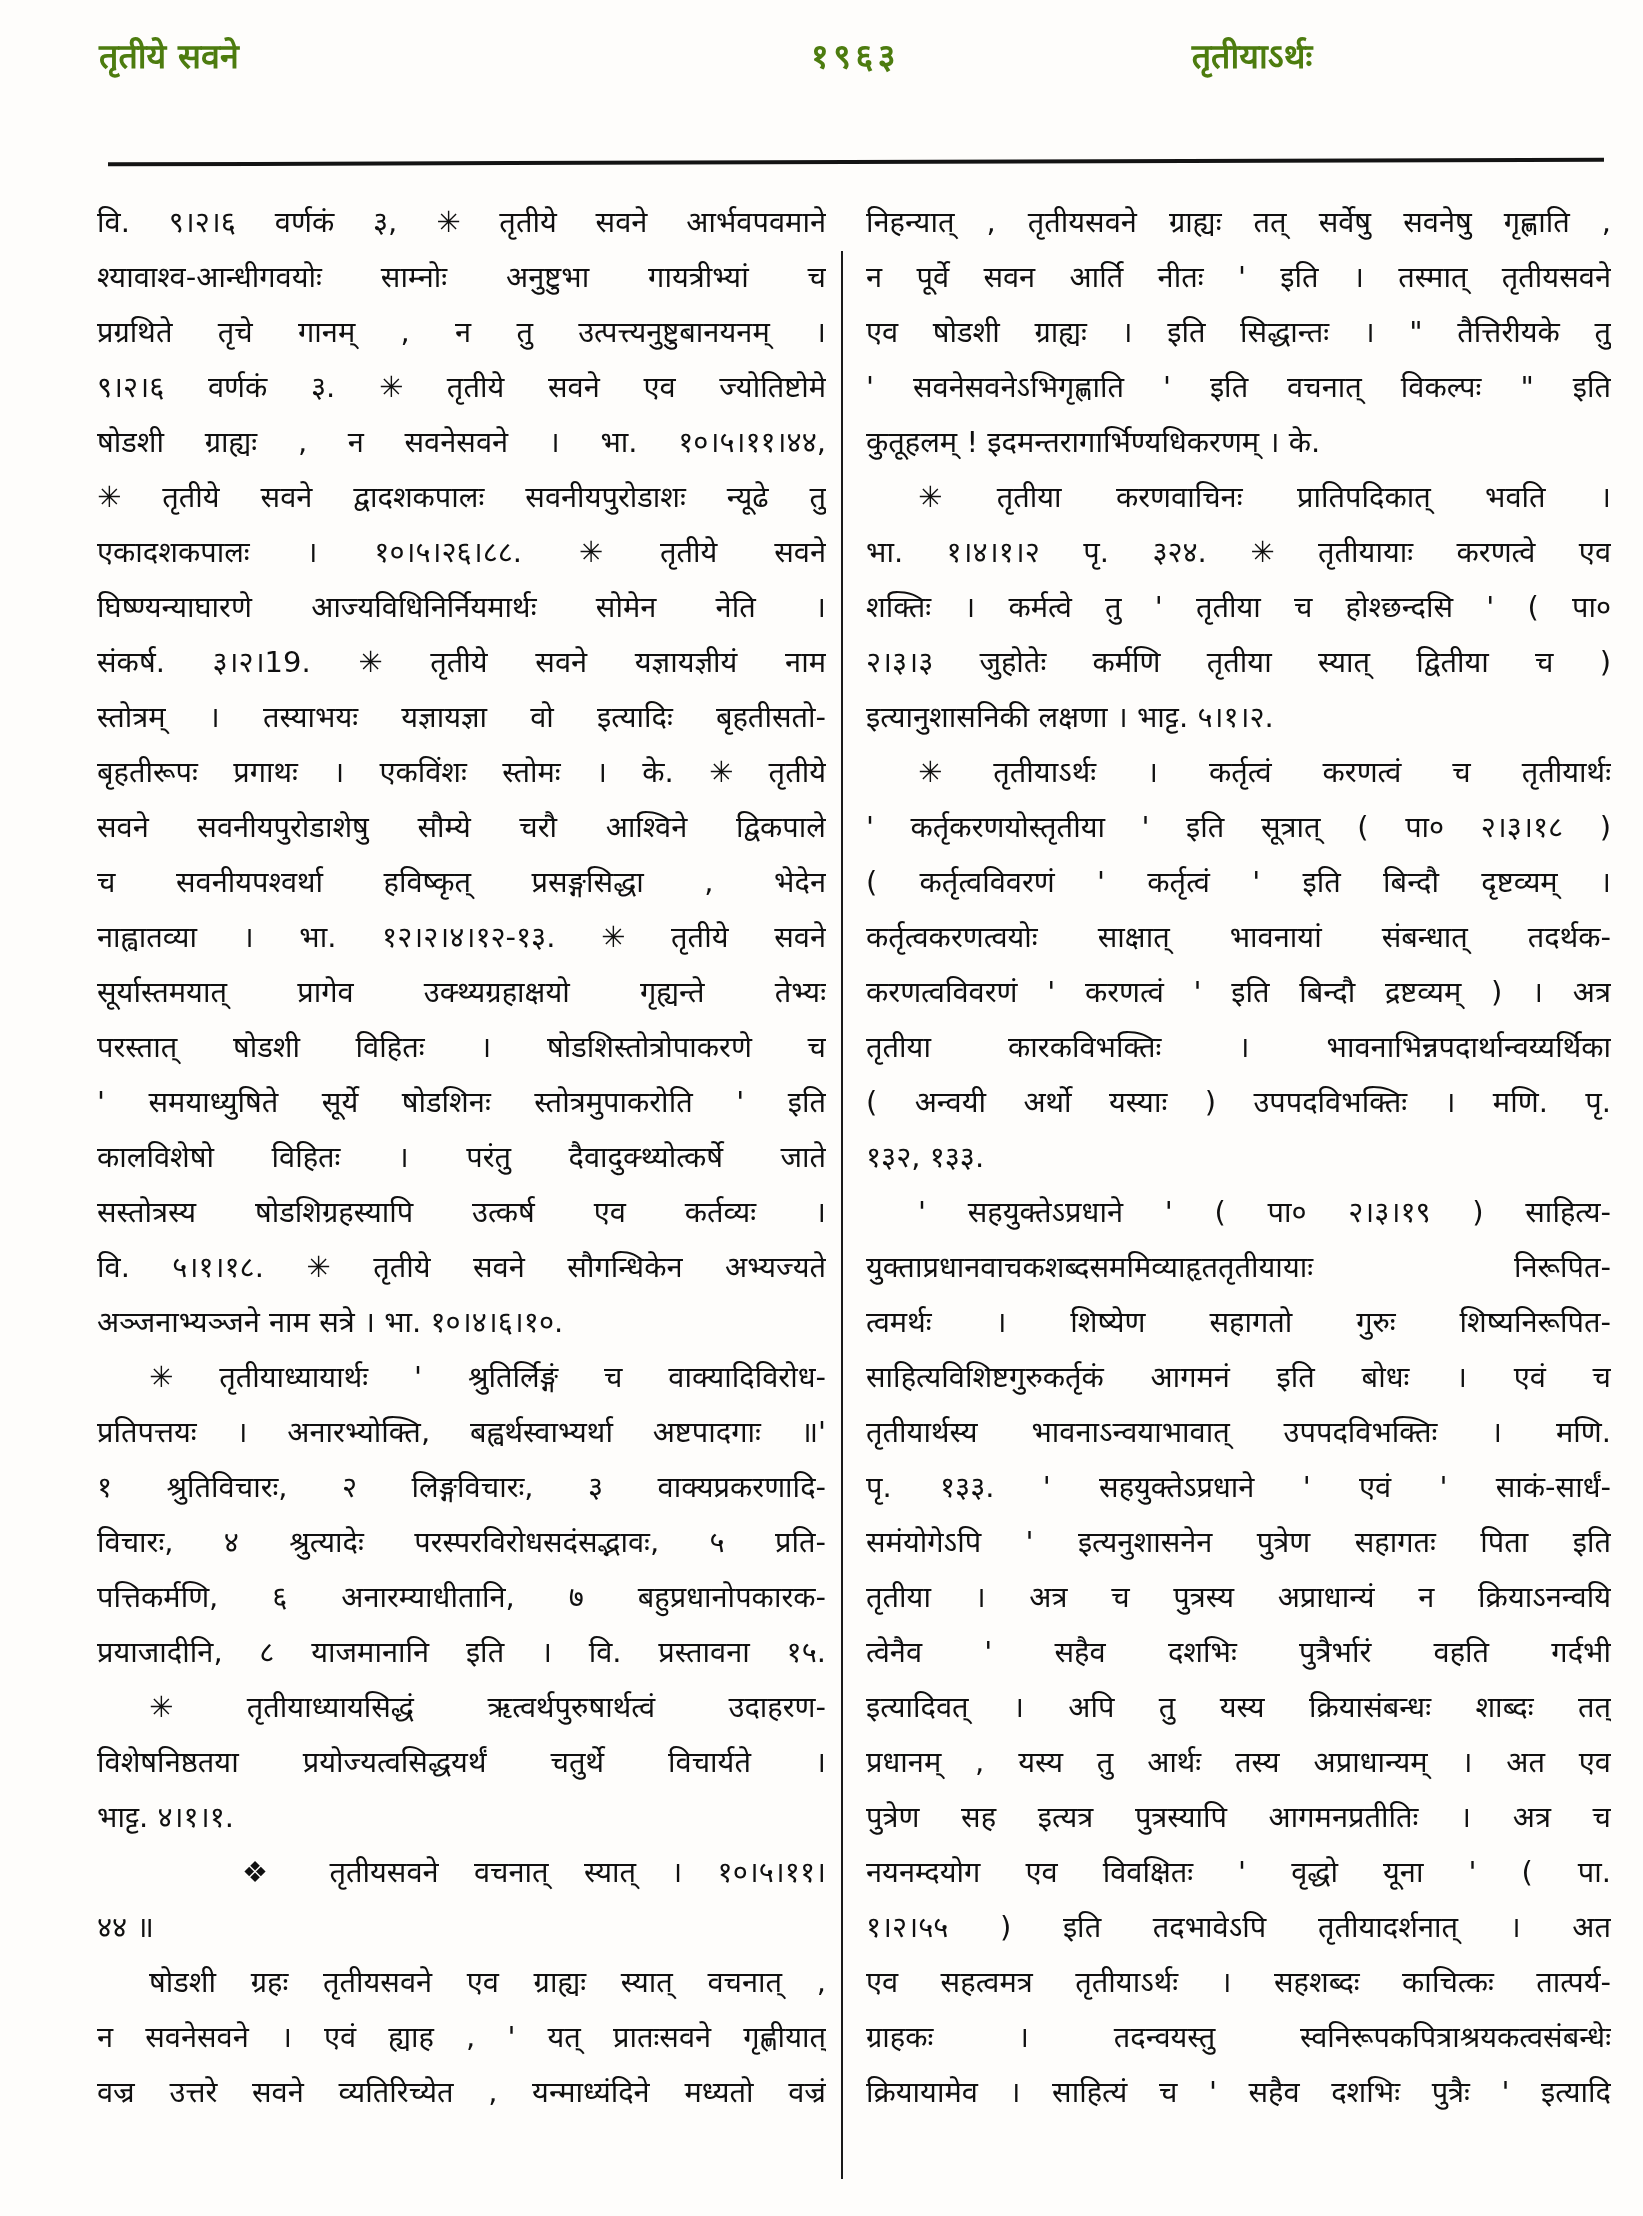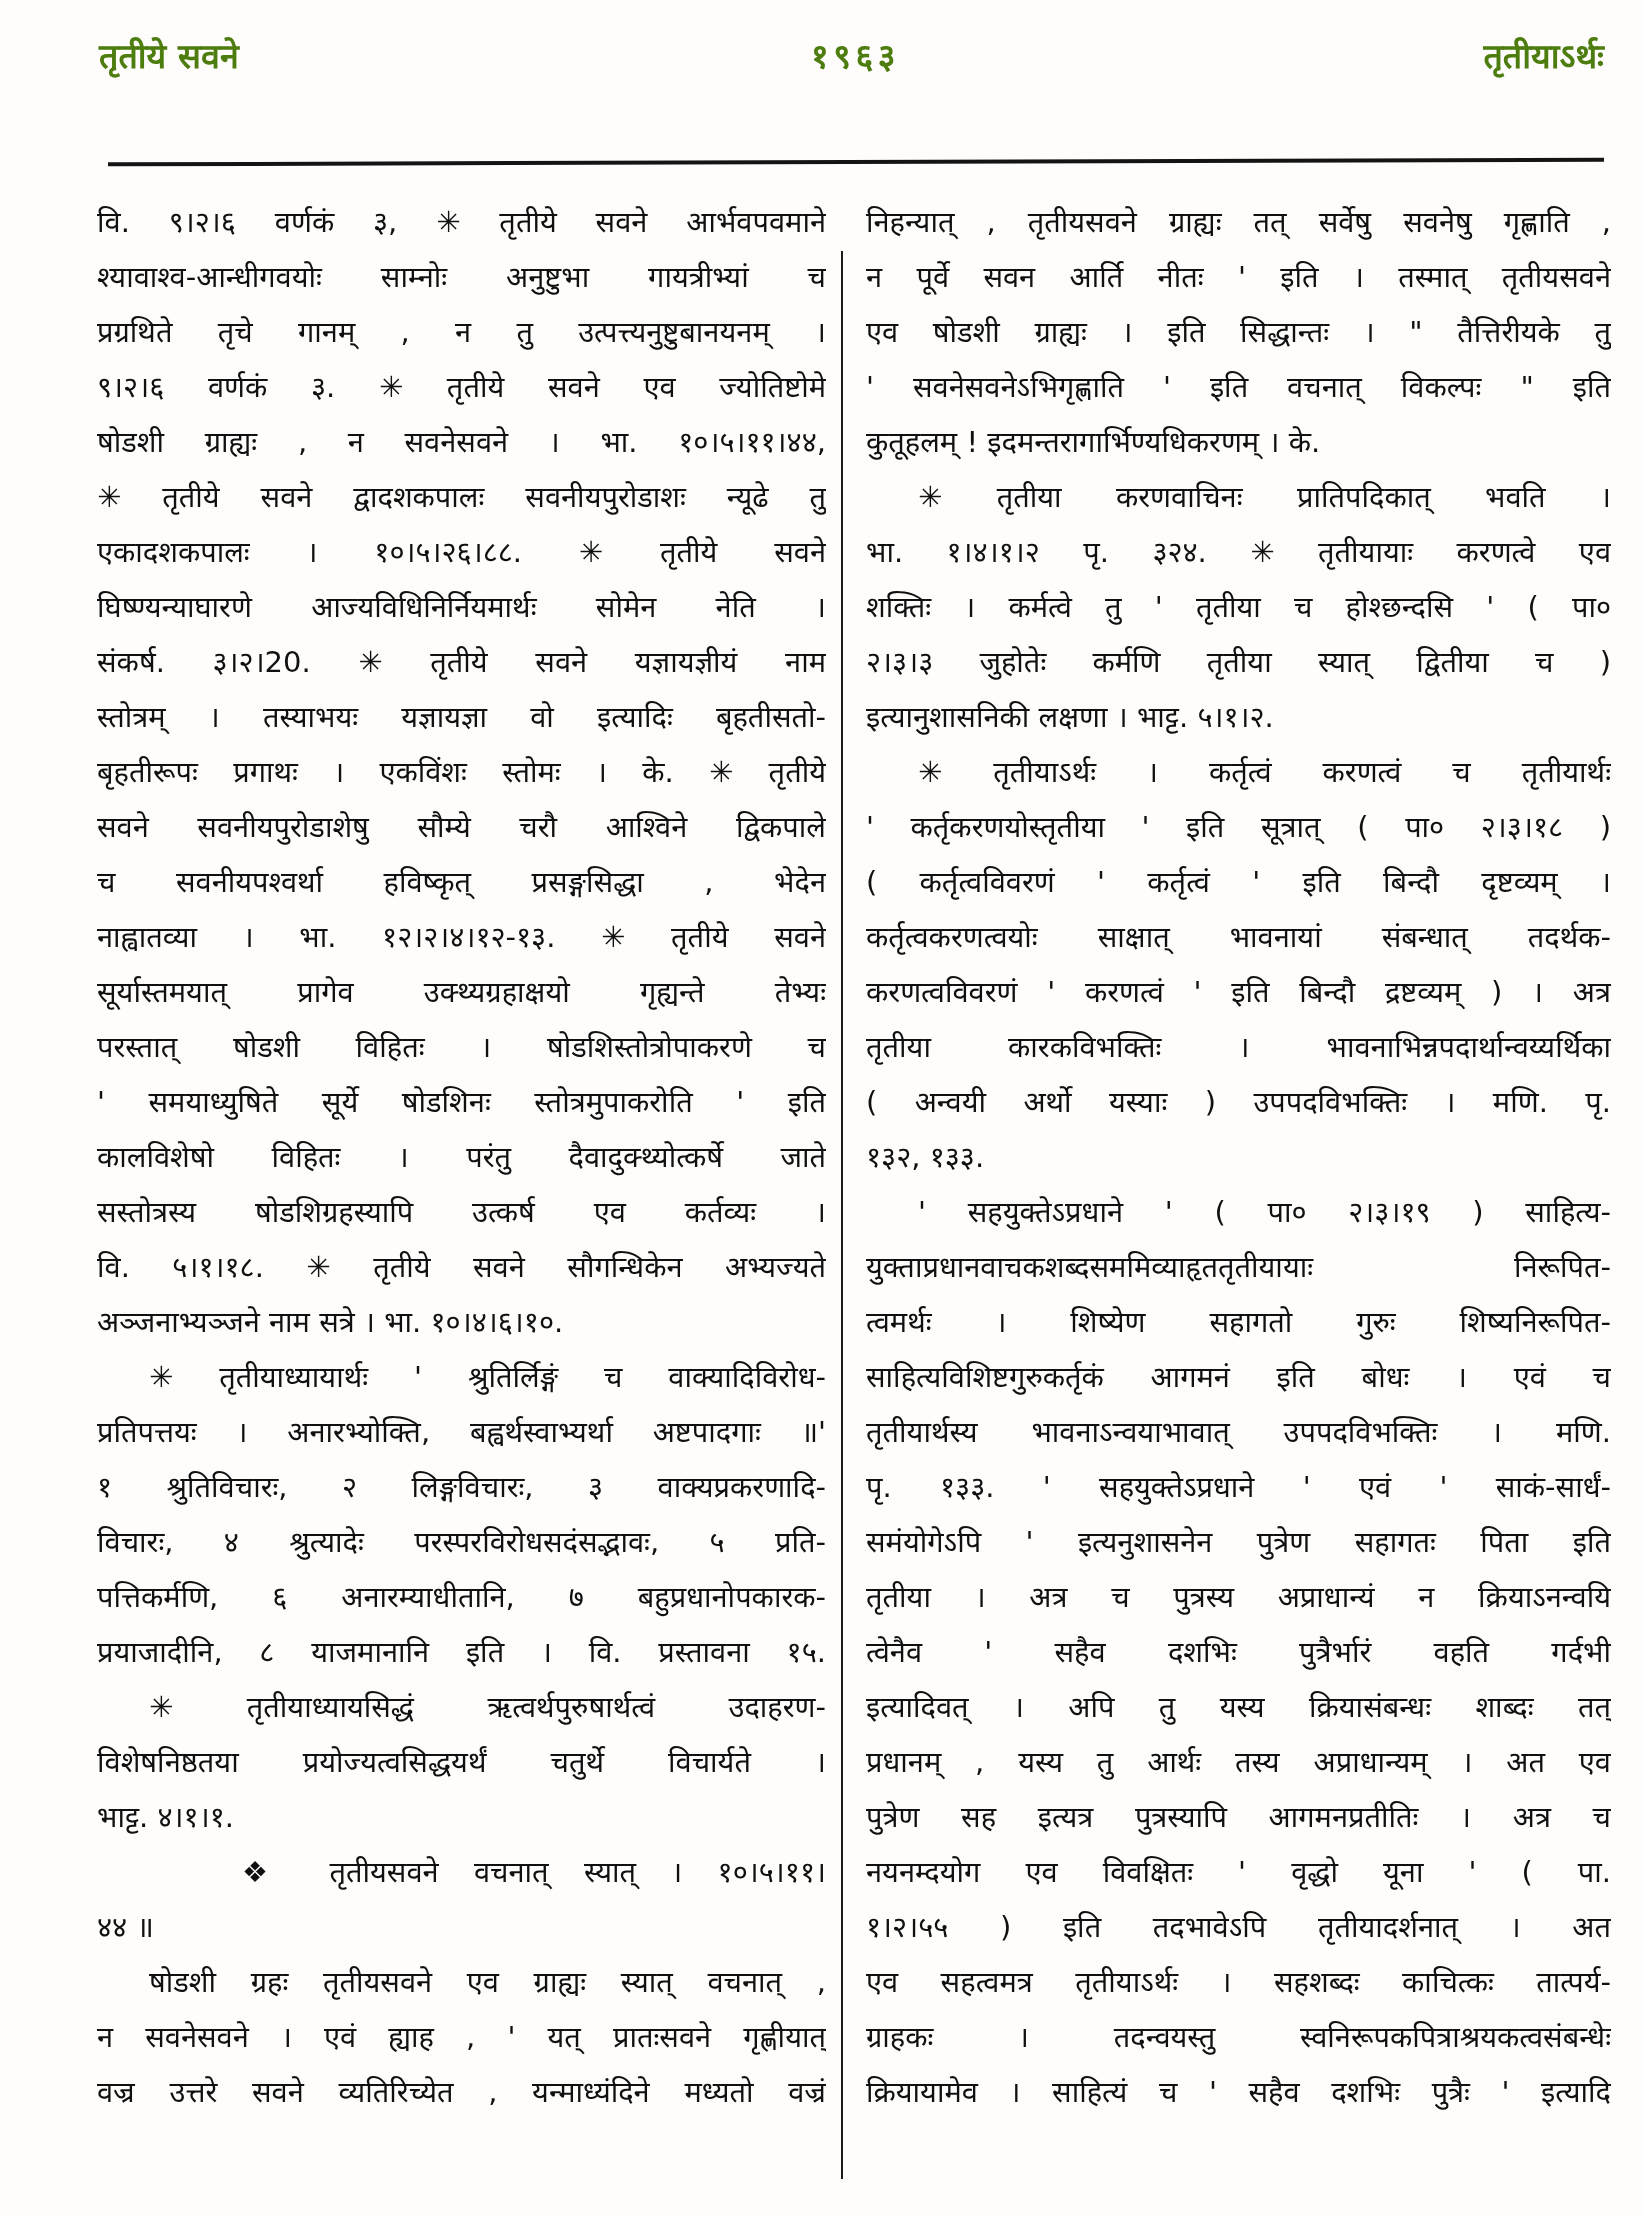--- a/index.html
+++ b/index.html
@@ -14,21 +14,21 @@
   }
   .header{
     position:absolute;
     top:32px;left:99px;right:40px;
     display:flex;align-items:baseline;
     font-size:34px;font-weight:bold;
     color:#4d7c0f;
   }
   .header .h-left{flex:1;text-align:left;}
   .header .h-center{flex:0 0 auto;text-align:center;letter-spacing:4.6px;margin-left:8px;}
-  .header .h-right{flex:1;text-align:right;}
+  .header .h-right{flex:1;text-align:center;}
   .rule{
     position:absolute;
     left:108px;right:40px;top:160px;
     height:3.8px;background:#141414;
     transform:rotate(-0.18deg);
   }
   .body{position:absolute;top:187px;left:0;right:0;bottom:0;padding-left:40px;}
   .col{position:absolute;top:7.6px;}
   .col-left{left:97px;width:729px;}
   .col-right{left:866px;width:745px;}
@@ -70,21 +70,21 @@
   <div class="body">
     <div class="col col-left">
         <p class="line fill">वि. ९।२।६ वर्णकं ३, ✳ तृतीये सवने आर्भवपवमाने</p>
         <p class="line fill">श्यावाश्व-आन्धीगवयोः साम्नोः अनुष्टुभा गायत्रीभ्यां च</p>
         <p class="line fill">प्रग्रथिते तृचे गानम् , न तु उत्पत्त्यनुष्टुबानयनम् ।</p>
         <p class="line fill">९।२।६ वर्णकं ३. ✳ तृतीये सवने एव ज्योतिष्टोमे</p>
         <p class="line fill">षोडशी ग्राह्यः , न सवनेसवने । भा. १०।५।११।४४,</p>
         <p class="line fill">✳ तृतीये सवने द्वादशकपालः सवनीयपुरोडाशः न्यूढे तु</p>
         <p class="line fill">एकादशकपालः । १०।५।२६।८८. ✳ तृतीये सवने</p>
         <p class="line fill">घिष्ण्यन्याघारणे आज्यविधिनिर्नियमार्थः सोमेन नेति ।</p>
-        <p class="line fill">संकर्ष. ३।२।20. ✳ तृतीये सवने यज्ञायज्ञीयं नाम</p>
+        <p class="line fill">संकर्ष. ३।२।19. ✳ तृतीये सवने यज्ञायज्ञीयं नाम</p>
         <p class="line fill">स्तोत्रम् । तस्याभयः यज्ञायज्ञा वो इत्यादिः बृहतीसतो-</p>
         <p class="line fill">बृहतीरूपः प्रगाथः । एकविंशः स्तोमः । के. ✳ तृतीये</p>
         <p class="line fill">सवने सवनीयपुरोडाशेषु सौम्ये चरौ आश्विने द्विकपाले</p>
         <p class="line fill">च सवनीयपश्वर्था हविष्कृत् प्रसङ्गसिद्धा , भेदेन</p>
         <p class="line fill">नाह्वातव्या । भा. १२।२।४।१२-१३. ✳ तृतीये सवने</p>
         <p class="line fill">सूर्यास्तमयात् प्रागेव उक्थ्यग्रहाक्षयो गृह्यन्ते तेभ्यः</p>
         <p class="line fill">परस्तात् षोडशी विहितः । षोडशिस्तोत्रोपाकरणे च</p>
         <p class="line fill">' समयाध्युषिते सूर्ये षोडशिनः स्तोत्रमुपाकरोति ' इति</p>
         <p class="line fill">कालविशेषो विहितः ।  परंतु दैवादुक्थ्योत्कर्षे जाते</p>
         <p class="line fill">सस्तोत्रस्य षोडशिग्रहस्यापि उत्कर्ष एव कर्तव्यः ।</p>

